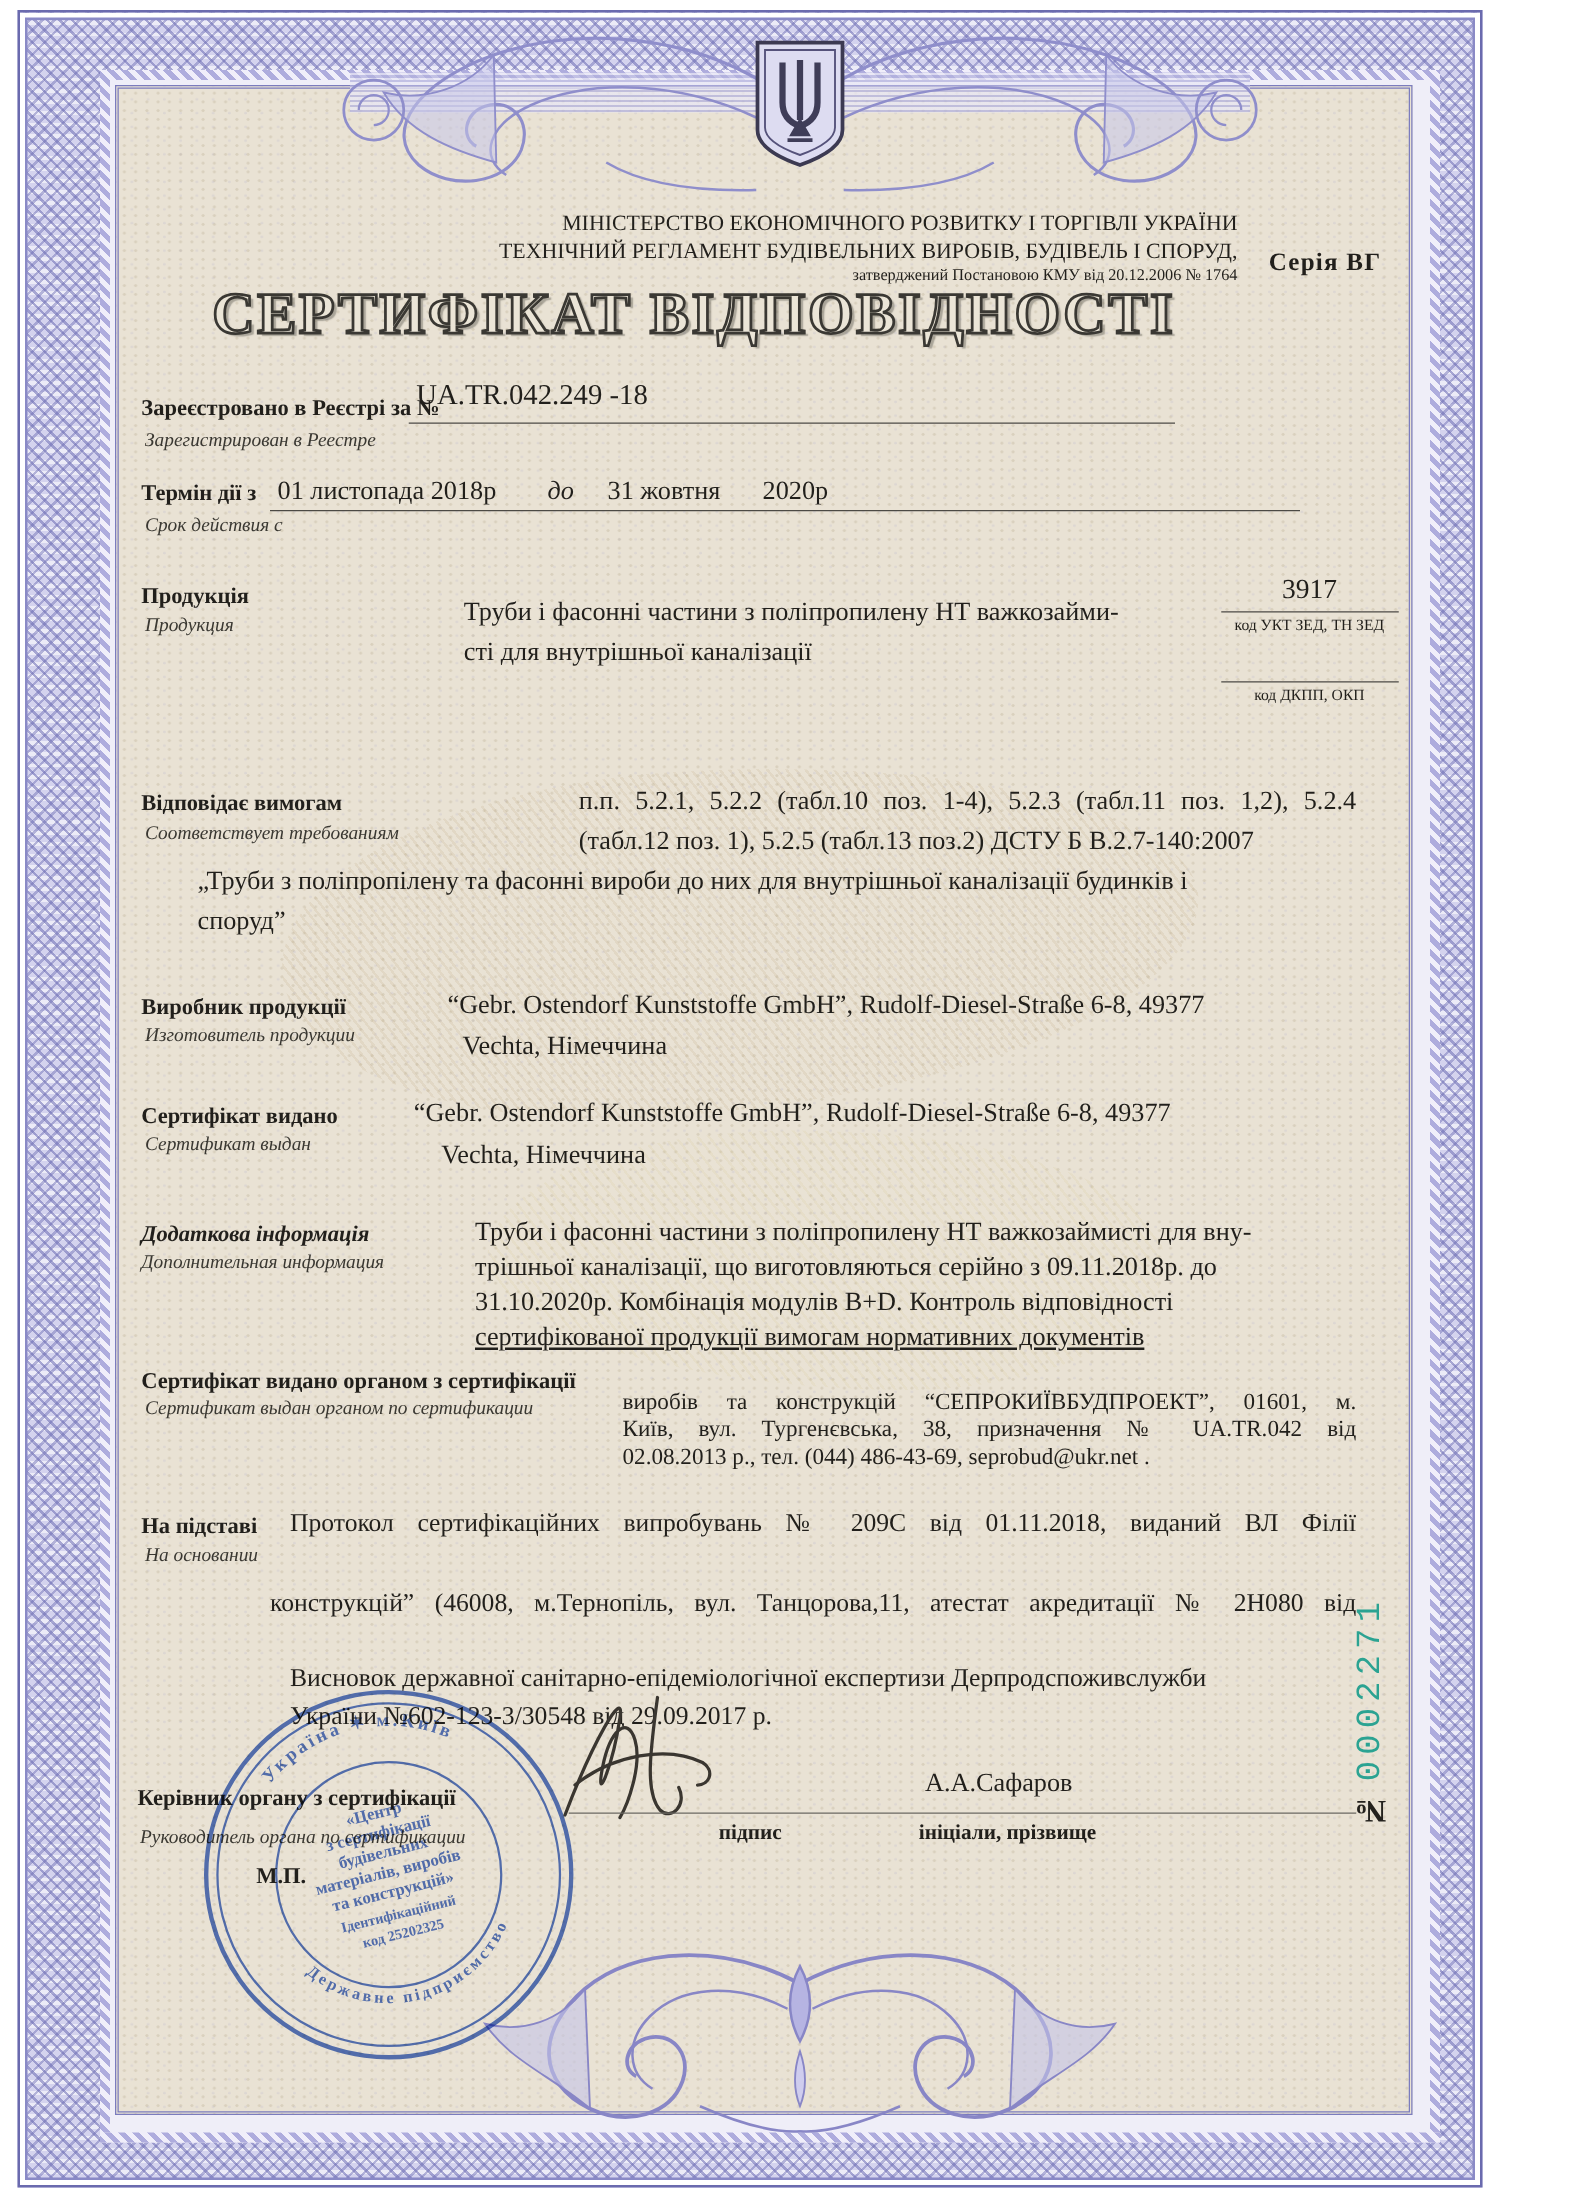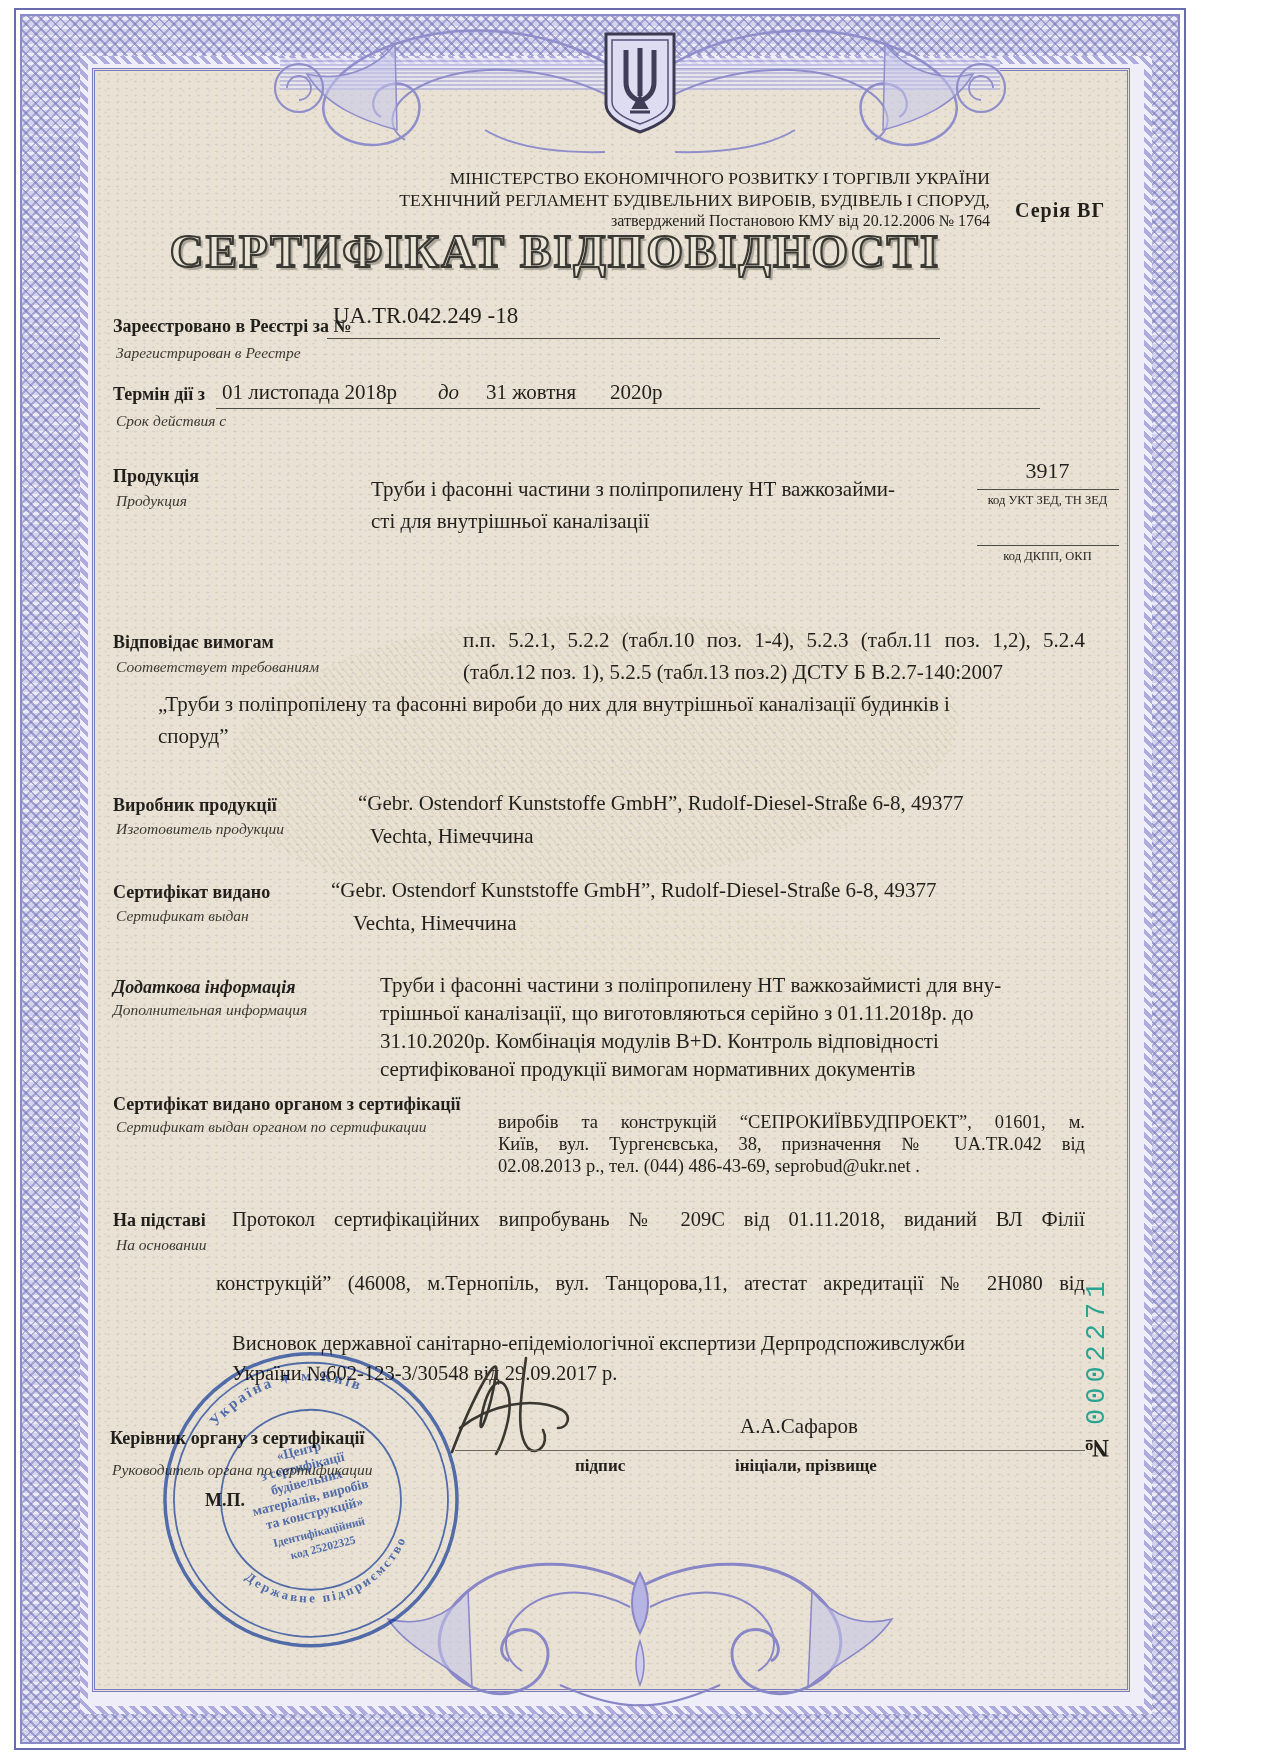--- a/index.html
+++ b/index.html
@@ -99,21 +99,21 @@
       </g>
     </defs>
     <use href="#bf"></use>
     <use href="#bf" transform="translate(620,0) scale(-1,1)"></use>
     <path d="M310,28 q-16,30 0,60 q16,-30 0,-60 Z" fill="#b6b4e2" stroke="#8886c6" stroke-width="2"></path>
     <path d="M310,96 q-8,24 0,44 q8,-20 0,-44 Z" fill="#cfcdee" stroke="#8886c6" stroke-width="1.5"></path>
   </svg>
 
   <div class="a hdr" style="left:120px;top:168px;width:870px;font-size:17.5px;">МІНІСТЕРСТВО ЕКОНОМІЧНОГО РОЗВИТКУ І ТОРГІВЛІ УКРАЇНИ</div>
   <div class="a hdr" style="left:120px;top:190px;width:870px;font-size:17.5px;">ТЕХНІЧНИЙ РЕГЛАМЕНТ БУДІВЕЛЬНИХ ВИРОБІВ, БУДІВЕЛЬ І СПОРУД,</div>
-  <div class="a hdr" style="left:120px;top:212px;width:870px;font-size:16px;">затверджений Постановою КМУ від 20.12.2006 № 1764</div>
+  <div class="a hdr" style="left:120px;top:212px;width:870px;font-size:13px;">затверджений Постановою КМУ від 20.12.2006 № 1764</div>
   <div class="a lbl" style="left:1015px;top:199px;font-size:20px;letter-spacing:1px;">Серія ВГ</div>
   <div class="a big-title" style="left:140px;top:224px;width:830px;">СЕРТИФІКАТ ВІДПОВІДНОСТІ</div>
 
   <div class="a lbl" style="left:113px;top:316px;">Зареєстровано в Реєстрі за №</div>
   <div class="a sub" style="left:116px;top:344px;">Зарегистрирован в Реестре</div>
   <div class="a val" style="left:333px;top:303px;font-size:23px;">UA.TR.042.249 -18</div>
   <div class="a rule" style="left:327px;top:338px;width:613px;"></div>
 
   <div class="a lbl" style="left:113px;top:384px;">Термін дії з</div>
   <div class="a sub" style="left:116px;top:412px;">Срок действия с</div>
@@ -146,23 +146,23 @@
   <div class="a val" style="left:370px;top:824px;">Vechta, Німеччина</div>
 
   <div class="a lbl" style="left:113px;top:882px;">Сертифікат видано</div>
   <div class="a sub" style="left:116px;top:907px;">Сертификат выдан</div>
   <div class="a val" style="left:331px;top:878px;">“Gebr. Ostendorf Kunststoffe GmbH”,  Rudolf-Diesel-Straße 6-8, 49377</div>
   <div class="a val" style="left:353px;top:911px;">Vechta, Німеччина</div>
 
   <div class="a lbl" style="left:113px;top:977px;font-style:italic;">Додаткова інформація</div>
   <div class="a sub" style="left:113px;top:1001px;">Дополнительная информация</div>
   <div class="a val" style="left:380px;top:973px;">Труби і фасонні частини з поліпропилену НТ важкозаймисті для вну-</div>
-  <div class="a val" style="left:380px;top:1001px;">трішньої каналізації, що виготовляються серійно з 01.11.2018р. до</div>
+  <div class="a val" style="left:380px;top:1001px;">трішньої каналізації, що виготовляються серійно з 09.11.2018р. до</div>
   <div class="a val" style="left:380px;top:1029px;">31.10.2020р. Комбінація модулів B+D. Контроль відповідності</div>
-  <div class="a val" style="left:380px;top:1057px;">сертифікованої продукції вимогам нормативних документів</div>
+  <div class="a val" style="left:380px;top:1057px;text-decoration:underline;">сертифікованої продукції вимогам нормативних документів</div>
 
   <div class="a lbl" style="left:113px;top:1094px;">Сертифікат видано органом з сертифікації</div>
   <div class="a sub" style="left:116px;top:1118px;">Сертификат выдан органом по сертификации</div>
   <div class="a vs jline" style="left:498px;top:1112px;width:587px;">виробів та конструкцій “СЕПРОКИЇВБУДПРОЕКТ”, 01601, м.</div>
   <div class="a vs jline" style="left:498px;top:1134px;width:587px;">Київ, вул. Тургенєвська, 38, призначення № UA.TR.042 від</div>
   <div class="a vs" style="left:498px;top:1156px;">02.08.2013 р., тел. (044) 486-43-69, seprobud@ukr.net .</div>
 
   <div class="a lbl" style="left:113px;top:1210px;">На підставі</div>
   <div class="a sub" style="left:116px;top:1236px;">На основании</div>
   <div class="a vb jline" style="left:232px;top:1208px;width:853px;">Протокол сертифікаційних випробувань № 209С від 01.11.2018, виданий ВЛ Філії</div>

